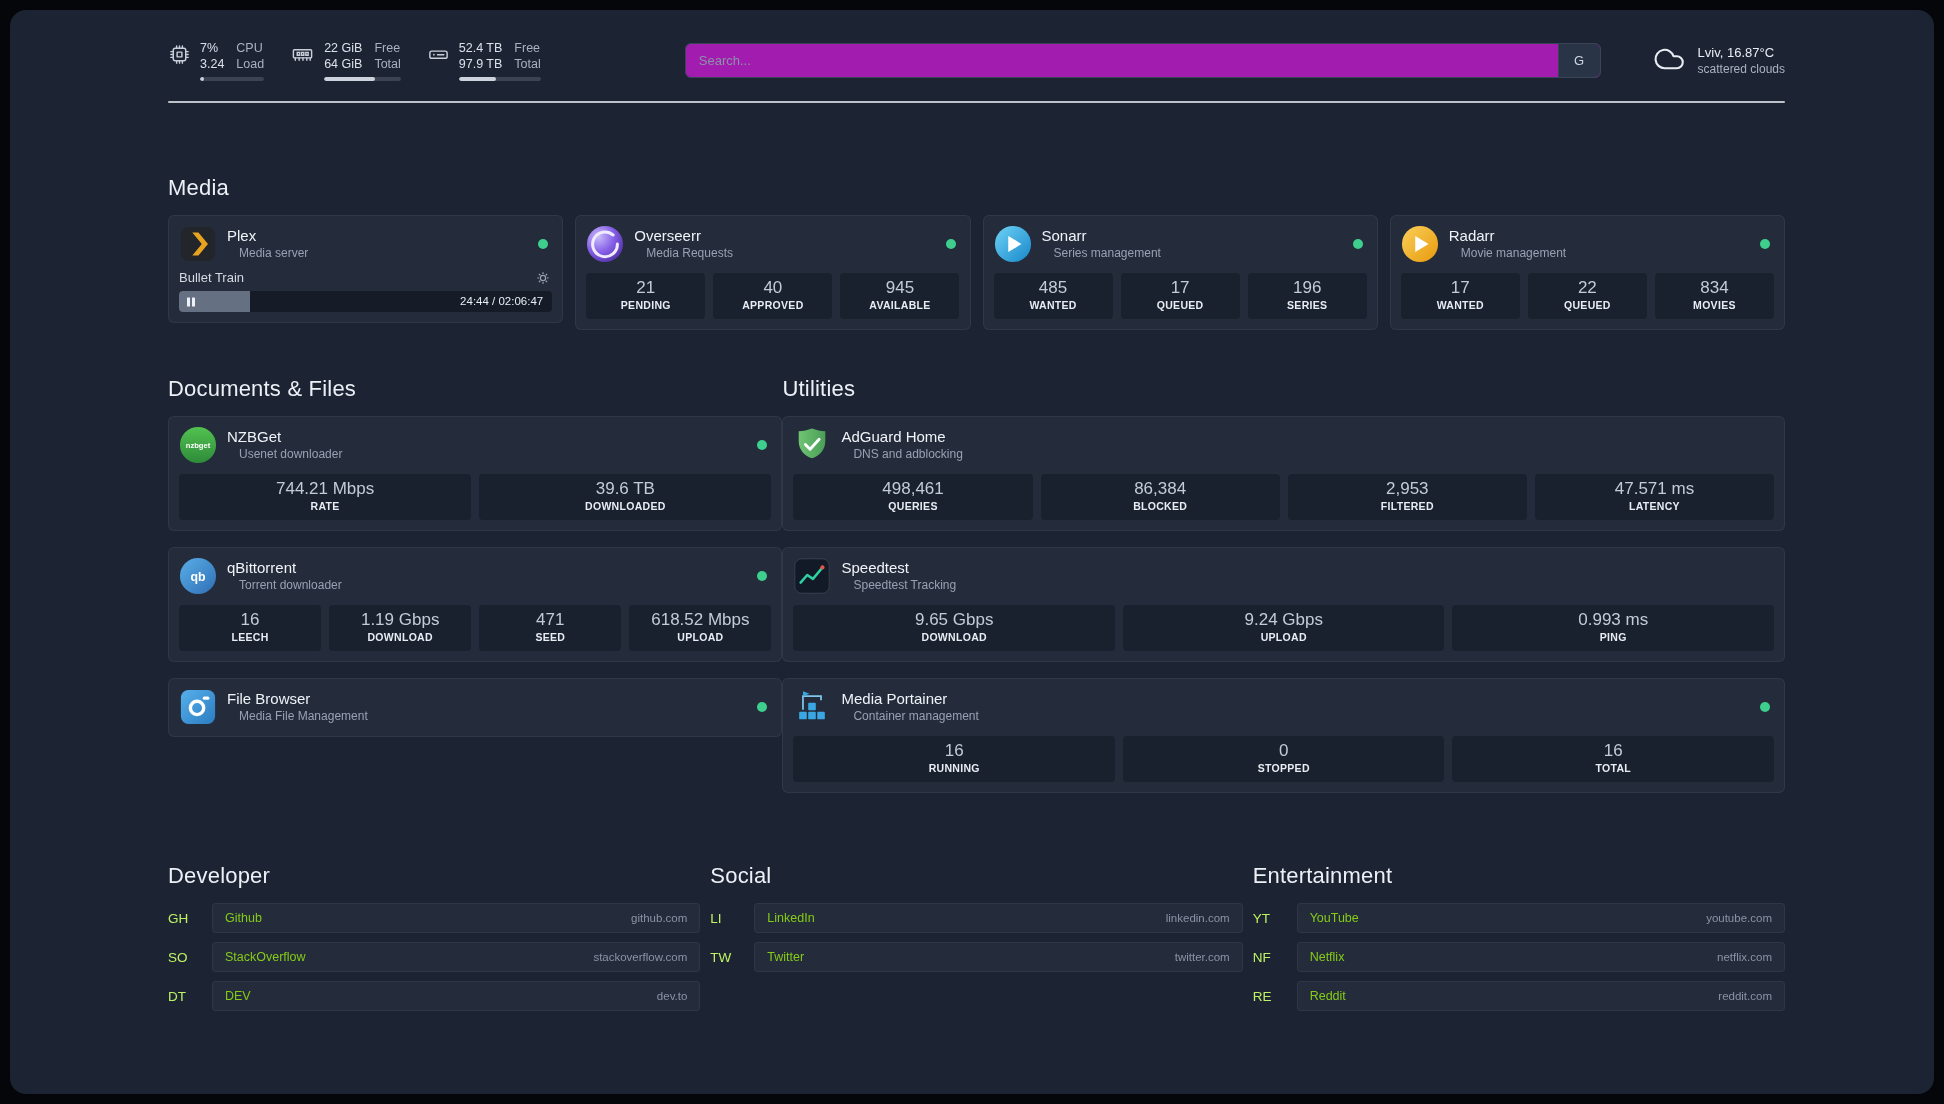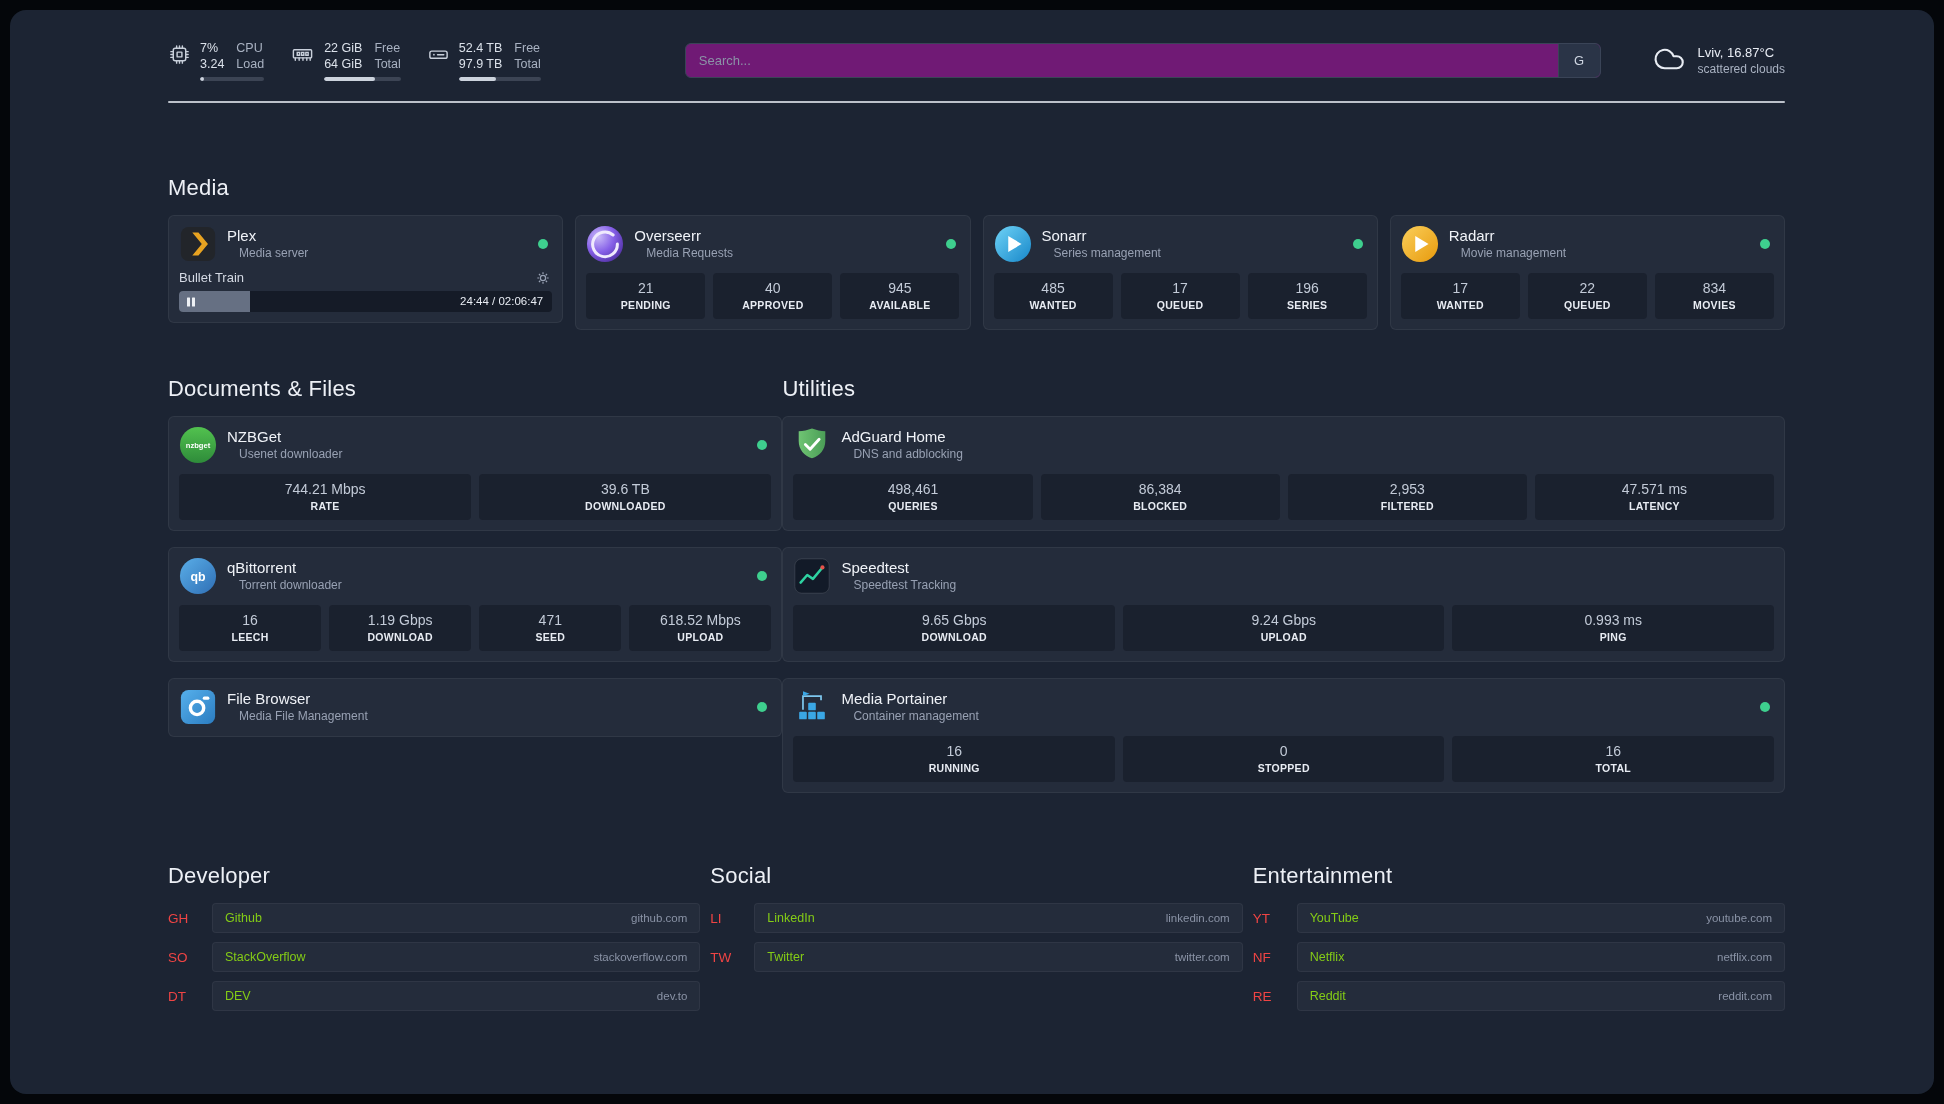--- a/index.html
+++ b/index.html
@@ -26,21 +26,21 @@
   .res-icon { margin-top: 3px; flex: none; }
   .res-body { display: flex; flex-direction: column; }
   .res-cols { display: flex; gap: 12px; }
   .res-line { font-size: 12.5px; color: #dbe1ea; line-height: 16px; white-space: nowrap; }
   .res-col.dim .res-line { color: #a9b2c2; }
   .res-bar { margin-top: 5px; height: 4px; border-radius: 2px; background: #3c4454; overflow: hidden; }
   .res-fill { height: 100%; background: #ccd3dd; border-radius: 2px; }
 
   .search { flex: 1; display: flex; height: 35px; margin: 0 24px 0 118px; position: relative; }
   .search-input {
-    flex: 1; background: #701a75; border: 1px solid #3a4457; border-radius: 6px;
+    flex: 1; background: #a21caf; border: 1px solid #3a4457; border-radius: 6px;
     padding: 0 54px 0 13px; color: #dfe4ee; font-size: 13px; outline: none; font-family: inherit;
   }
   .search-input::placeholder { color: #8b93a7; }
   .search-btn {
     position: absolute; right: 1px; top: 1px; bottom: 1px; width: 42px;
     background: #2a3447; border: none; border-left: 1px solid #3a4457;
     border-radius: 0 5px 5px 0; color: #cfd6e2; font-size: 13px; cursor: pointer; font-family: inherit;
   }
   .weather { display: flex; align-items: center; gap: 11px; }
   .w1 { font-size: 13px; color: #e8ecf4; line-height: 17px; }
@@ -64,39 +64,39 @@
   }
   .card-hd { display: flex; align-items: center; gap: 10px; }
   .svc-icon { width: 38px; height: 38px; flex: none; display: block; }
   .svc-icon svg { width: 100%; height: 100%; display: block; }
   .svc-name { font-size: 15px; font-weight: 500; color: #f0f3f8; line-height: 18px; }
   .svc-desc { font-size: 12px; color: #98a1b3; line-height: 15px; margin-top: 1px; margin-left: 12px; }
   .dot { margin-left: auto; width: 10px; height: 10px; border-radius: 50%; background: #3ecf8e; flex: none; margin-right: 4px; }
 
   .stats { display: flex; gap: 8px; margin-top: 10px; }
   .stat { flex: 1; background: #1a212e; border-radius: 4px; text-align: center; padding: 7px 3px 8px; min-width: 0; }
-  .stat-v { font-size: 14px; color: #c3cbd8; line-height: 16px; white-space: nowrap; }
+  .stat-v { font-size: 17px; color: #c3cbd8; line-height: 16px; white-space: nowrap; }
   .stat-l { font-size: 10.5px; font-weight: bold; color: #e8ecf3; margin-top: 3px; letter-spacing: .3px; white-space: nowrap; text-align: center; }
 
   
   .player { margin-top: 7px; }
   .player-row { display: flex; align-items: center; }
   .player-title { font-size: 13px; color: #d5dae4; }
   .gear { margin-left: auto; margin-right: 2px; cursor: pointer; display: flex; }
   .pbar { margin-top: 6px; position: relative; height: 21px; background: #151b27; border-radius: 4px; overflow: hidden; }
   .pfill { position: absolute; left: 0; top: 0; bottom: 0; background: #667083; }
   .pause { position: absolute; left: 8px; top: 50%; transform: translateY(-50%); display: flex; gap: 2.5px; cursor: pointer; }
   .pause i { width: 2.5px; height: 9px; background: #eef1f5; border-radius: .5px; }
   .ptime { position: absolute; right: 9px; top: 0; line-height: 21px; font-size: 11.5px; color: #e9edf4; }
 
   
   .bm-grid { margin-top: 70px; display: grid; grid-template-columns: repeat(3, 1fr); gap: 10px; align-items: start; }
   .bm-rows { display: flex; flex-direction: column; gap: 9px; }
   .bm-row { display: flex; align-items: center; text-decoration: none; cursor: pointer; }
-  .bm-abbr { width: 44px; font-size: 13.5px; color: #ef4444; flex: none; }
+  .bm-abbr { width: 44px; font-size: 13.5px; color: #bef264; flex: none; }
   .bm-pill {
     flex: 1; height: 30px; background: #242c3b; border: 1px solid rgba(255,255,255,.05);
     border-radius: 4px; display: flex; align-items: center; padding: 0 12px; min-width: 0;
   }
   .bm-name { font-size: 12.5px; color: #84cc16; }
   .bm-url { margin-left: auto; font-size: 11.5px; color: #8a93a6; }
 </style>
 </head>
 <body>
 

